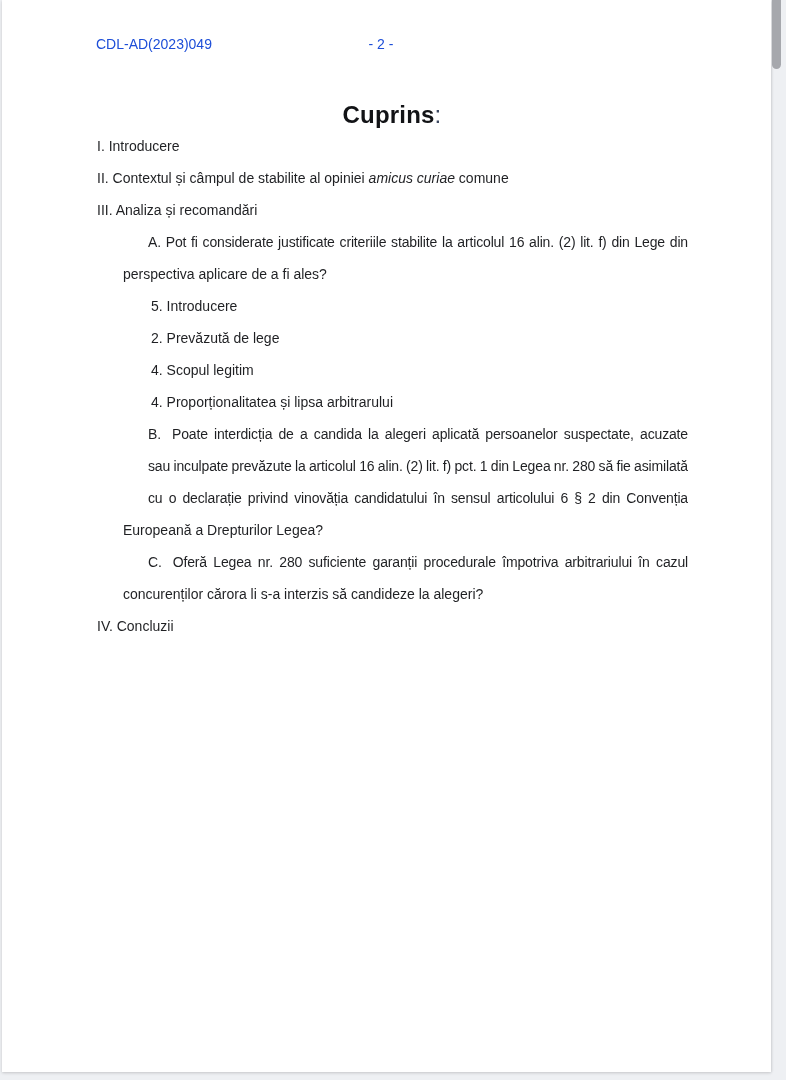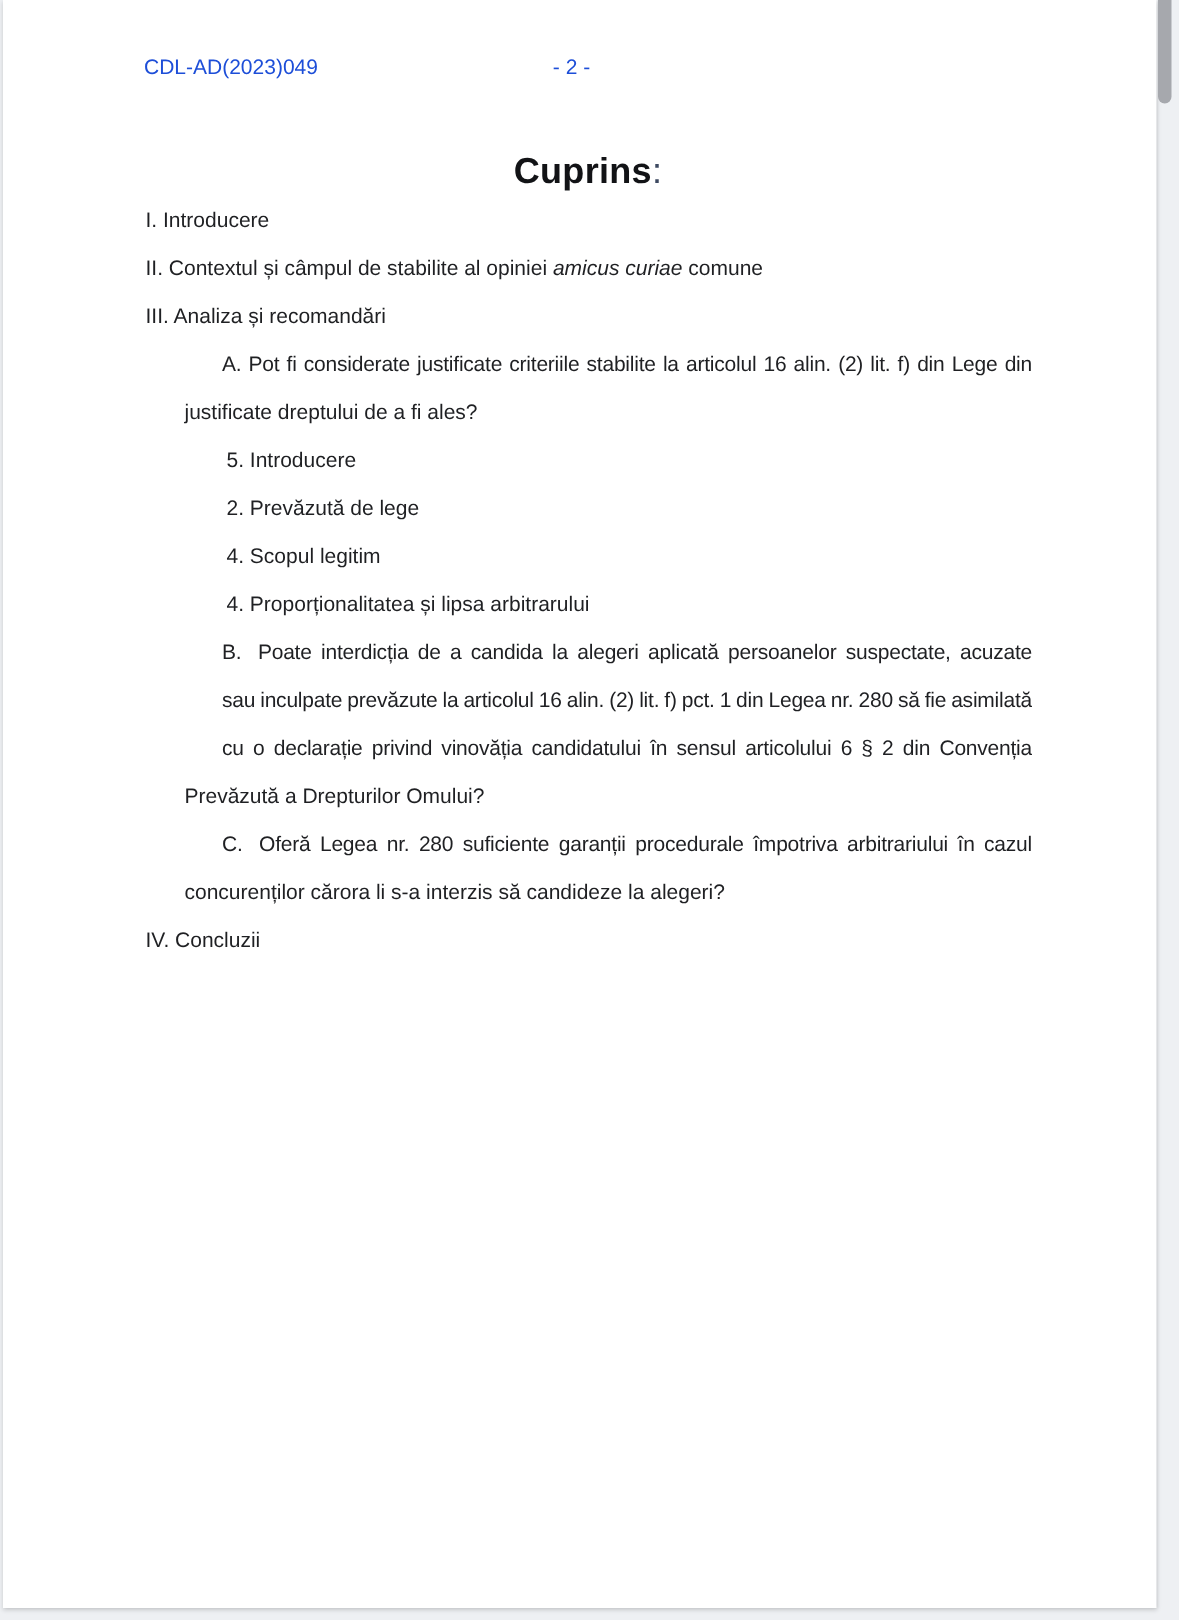--- a/index.html
+++ b/index.html
@@ -88,21 +88,21 @@
       <div class="toc-entry ind-0">
         <div class="line-leader">
           <span class="toc-text"><span>III. Analiza și recomandări </span></span>
           <span class="dots"></span>
           <span class="page-num">6</span>
         </div>
       </div>
       <div class="toc-entry ind-1">
         <div class="line-fill"><span class="toc-text"><span>A. Pot fi considerate justificate criteriile stabilite la articolul 16 alin. (2) lit. f) din Lege din</span></span></div>
         <div class="line-leader">
-          <span class="toc-text"><span>justificate dreptului de a fi ales? </span></span>
+          <span class="toc-text"><span>perspectiva aplicare de a fi ales? </span></span>
           <span class="dots"></span>
           <span class="page-num">6</span>
         </div>
       </div>
       <div class="toc-entry ind-2">
         <div class="line-leader">
           <span class="toc-text"><span>5. Introducere </span></span>
           <span class="dots"></span>
           <span class="page-num">6</span>
         </div>
@@ -126,21 +126,21 @@
           <span class="toc-text"><span>4. Proporționalitatea și lipsa arbitrarului </span></span>
           <span class="dots"></span>
           <span class="page-num">9</span>
         </div>
       </div>
       <div class="toc-entry ind-1">
         <div class="line-fill"><span class="toc-text"><span>B.</span><span class="tab-gap"></span><span>Poate interdicția de a candida la alegeri aplicată persoanelor suspectate, acuzate</span></span></div>
         <div class="line-fill"><span class="toc-text"><span>sau inculpate prevăzute la articolul 16 alin. (2) lit. f) pct. 1 din Legea nr. 280 să fie asimilată</span></span></div>
         <div class="line-fill"><span class="toc-text"><span>cu o declarație privind vinovăția candidatului în sensul articolului 6 § 2 din Convenția</span></span></div>
         <div class="line-leader">
-          <span class="toc-text"><span>Prevăzută a Drepturilor Omului? </span></span>
+          <span class="toc-text"><span>Europeană a Drepturilor Legea? </span></span>
           <span class="dots"></span>
           <span class="page-num">11</span>
         </div>
       </div>
       <div class="toc-entry ind-1">
         <div class="line-fill"><span class="toc-text"><span>C.</span><span class="tab-gap"></span><span>Oferă Legea nr. 280 suficiente garanții procedurale împotriva arbitrariului în cazul</span></span></div>
         <div class="line-leader">
           <span class="toc-text"><span>concurenților cărora li s-a interzis să candideze la alegeri? </span></span>
           <span class="dots"></span>
           <span class="page-num">12</span>

